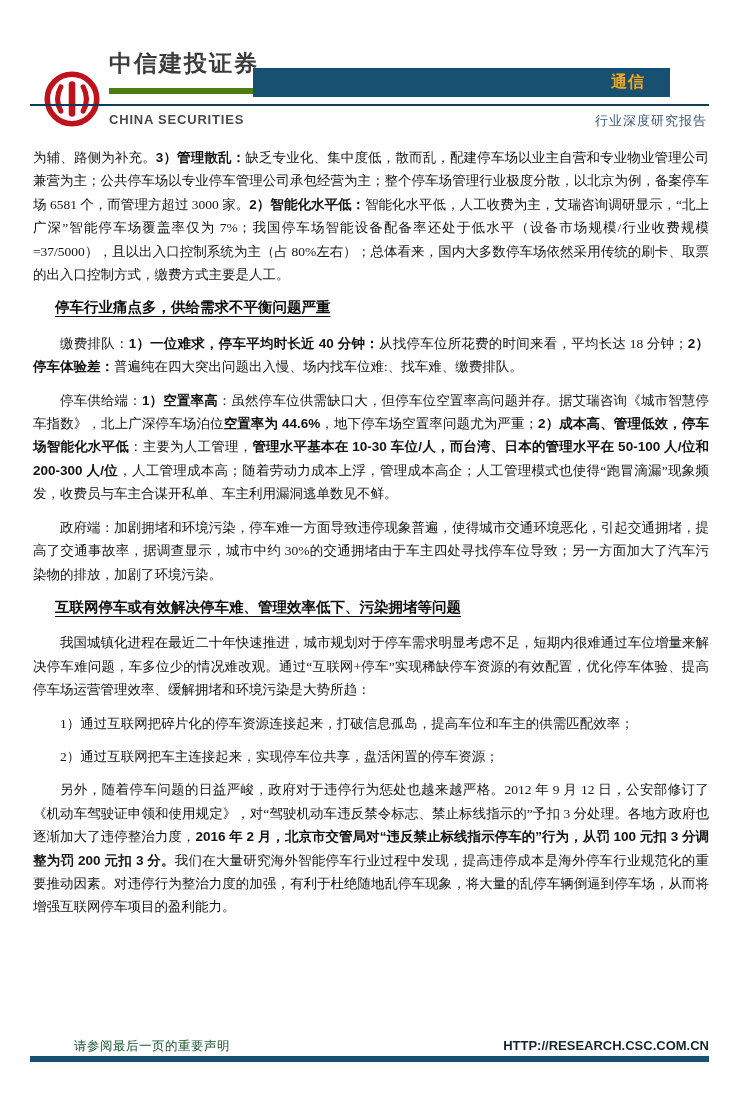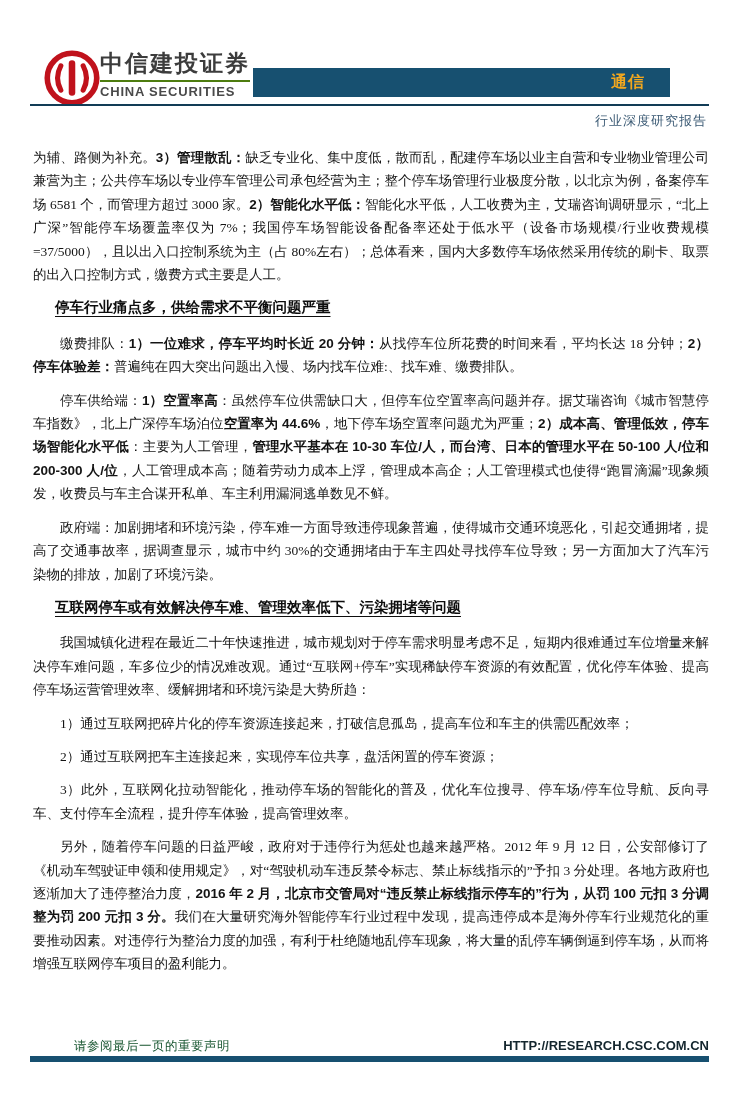--- a/index.html
+++ b/index.html
@@ -5,33 +5,33 @@
   html,body { margin:0; padding:0; background:#e8e8e8; }
   .page {
     position: relative;
     width: 741px; height: 1116px;
     margin: 0 auto;
     background: #ffffff;
     font-family: "Liberation Serif", "DejaVu Serif", serif;
     overflow: hidden;
   }
   
-  .logo { position:absolute; left:44px; top:50px; display:flex; align-items:flex-start; }
+  .logo { position:absolute; left:44px; top:50px; display:flex; align-items:flex-end; gap:9px; }
   .logo svg { display:block; }
   .logo-text { display:flex; flex-direction:column; }
   .logo-cn {
     font-family:"Liberation Sans","DejaVu Sans",sans-serif;
     font-weight:bold; font-size:23px; color:#3c3c3c;
     letter-spacing:2px; line-height:1.15; white-space:nowrap;
   }
   .logo-en {
     font-family:"Liberation Sans","DejaVu Sans",sans-serif;
     font-weight:bold; font-size:13px; color:#4a4a4a;
-    letter-spacing:0.8px; border-top:2px solid #4d7c0f;
-    padding-top:2px; margin-top:4px; white-space:nowrap;
+    letter-spacing:0.8px; border-top:6px solid #4d7c0f;
+    padding-top:18px; margin-top:12px; white-space:nowrap;
   }
   .industry-bar {
     position:absolute; left:253px; top:68px; width:417px; height:29px;
     background: var(--navy, #175070);
     display:flex; align-items:center; justify-content:flex-end;
     padding-right:25px; box-sizing:border-box;
   }
   .industry-tag {
     color: var(--accent_orange, #f2a71e);
     font-family:"Liberation Sans","DejaVu Sans",sans-serif;
@@ -105,28 +105,27 @@
     <span class="industry-tag">通信</span>
   </div>
 
   <div class="header-rule"></div>
 
   <div class="report-type">行业深度研究报告</div>
 
   <div class="body">
       <p class="para"><span>为辅、路侧为补充。</span><span class="b">3）管理散乱：</span><span>缺乏专业化、集中度低，散而乱，配建停车场以业主自营和专业物业管理公司兼营为主；公共停车场以专业停车管理公司承包经营为主；整个停车场管理行业极度分散，以北京为例，备案停车场 6581 个，而管理方超过 3000 家。</span><span class="b">2）智能化水平低：</span><span>智能化水平低，人工收费为主，艾瑞咨询调研显示，“北上广深”智能停车场覆盖率仅为 7%；我国停车场智能设备配备率还处于低水平（设备市场规模/行业收费规模=37/5000），且以出入口控制系统为主（占 80%左右）；总体看来，国内大多数停车场依然采用传统的刷卡、取票的出入口控制方式，缴费方式主要是人工。</span></p>
       <h2 class="h-underline"><span class="b">停车行业痛点多，供给需求不平衡问题严重</span></h2>
-      <p class="para indent"><span>缴费排队：</span><span class="b">1）一位难求，停车平均时长近 20 分钟：</span><span>从找停车位所花费的时间来看，平均长达 18 分钟；</span><span class="b">2）停车体验差：</span><span>普遍纯在四大突出问题出入慢、场内找车位难:、找车难、缴费排队。</span></p>
+      <p class="para indent"><span>缴费排队：</span><span class="b">1）一位难求，停车平均时长近 40 分钟：</span><span>从找停车位所花费的时间来看，平均长达 18 分钟；</span><span class="b">2）停车体验差：</span><span>普遍纯在四大突出问题出入慢、场内找车位难:、找车难、缴费排队。</span></p>
       <p class="para indent"><span>停车供给端：</span><span class="b">1）空置率高</span><span>：虽然停车位供需缺口大，但停车位空置率高问题并存。据艾瑞咨询《城市智慧停车指数》，北上广深停车场泊位</span><span class="b">空置率为 44.6%</span><span>，地下停车场空置率问题尤为严重；</span><span class="b">2）成本高、管理低效，停车场智能化水平低</span><span>：主要为人工管理，</span><span class="b">管理水平基本在 10-30 车位/人，而台湾、日本的管理水平在 50-100 人/位和 200-300 人/位</span><span>，人工管理成本高；随着劳动力成本上浮，管理成本高企；人工管理模式也使得“跑冒滴漏”现象频发，收费员与车主合谋开私单、车主利用漏洞逃单数见不鲜。</span></p>
       <p class="para indent"><span>政府端：加剧拥堵和环境污染，停车难一方面导致违停现象普遍，使得城市交通环境恶化，引起交通拥堵，提高了交通事故率，据调查显示，城市中约 30%的交通拥堵由于车主四处寻找停车位导致；另一方面加大了汽车污染物的排放，加剧了环境污染。</span></p>
       <h2 class="h-underline"><span class="b">互联网停车或有效解决停车难、管理效率低下、污染拥堵等问题</span></h2>
       <p class="para indent"><span>我国城镇化进程在最近二十年快速推进，城市规划对于停车需求明显考虑不足，短期内很难通过车位增量来解决停车难问题，车多位少的情况难改观。通过“互联网+停车”实现稀缺停车资源的有效配置，优化停车体验、提高停车场运营管理效率、缓解拥堵和环境污染是大势所趋：</span></p>
       <p class="para indent"><span>1）通过互联网把碎片化的停车资源连接起来，打破信息孤岛，提高车位和车主的供需匹配效率；</span></p>
       <p class="para indent"><span>2）通过互联网把车主连接起来，实现停车位共享，盘活闲置的停车资源；</span></p>
-      <p class="para indent"><span>3）此外，互联网化拉动智能化，推动停车场的智能化的普及，优化车位搜寻、停车场/停车位导航、反向寻车、支付停车全流程，提升停车体验，提高管理效率。</span></p>
       <p class="para indent"><span>另外，随着停车问题的日益严峻，政府对于违停行为惩处也越来越严格。2012 年 9 月 12 日，公安部修订了《机动车驾驶证申领和使用规定》，对“驾驶机动车违反禁令标志、禁止标线指示的”予扣 3 分处理。各地方政府也逐渐加大了违停整治力度，</span><span class="b">2016 年 2 月，北京市交管局对“违反禁止标线指示停车的”行为，从罚 100 元扣 3 分调整为罚 200 元扣 3 分。</span><span>我们在大量研究海外智能停车行业过程中发现，提高违停成本是海外停车行业规范化的重要推动因素。对违停行为整治力度的加强，有利于杜绝随地乱停车现象，将大量的乱停车辆倒逼到停车场，从而将增强互联网停车项目的盈利能力。</span></p>
     </div>
 
   <div class="footer-text">
     <span class="disclaimer">请参阅最后一页的重要声明</span>
     <span class="footer-url">HTTP://RESEARCH.CSC.COM.CN</span>
   </div>
   <div class="footer-bar"></div>
 
 </div>

